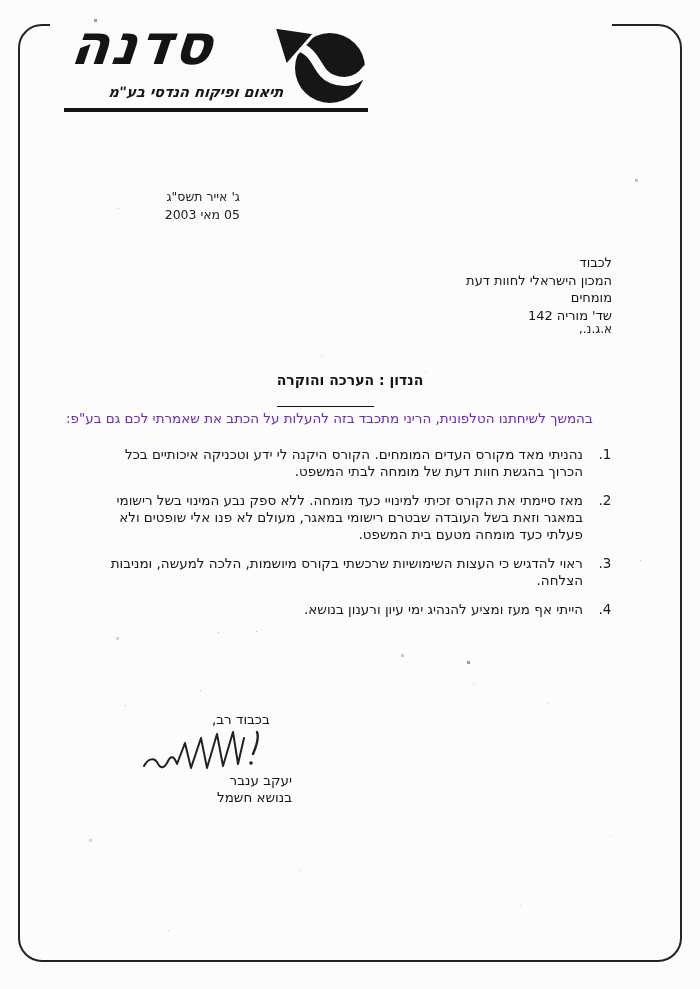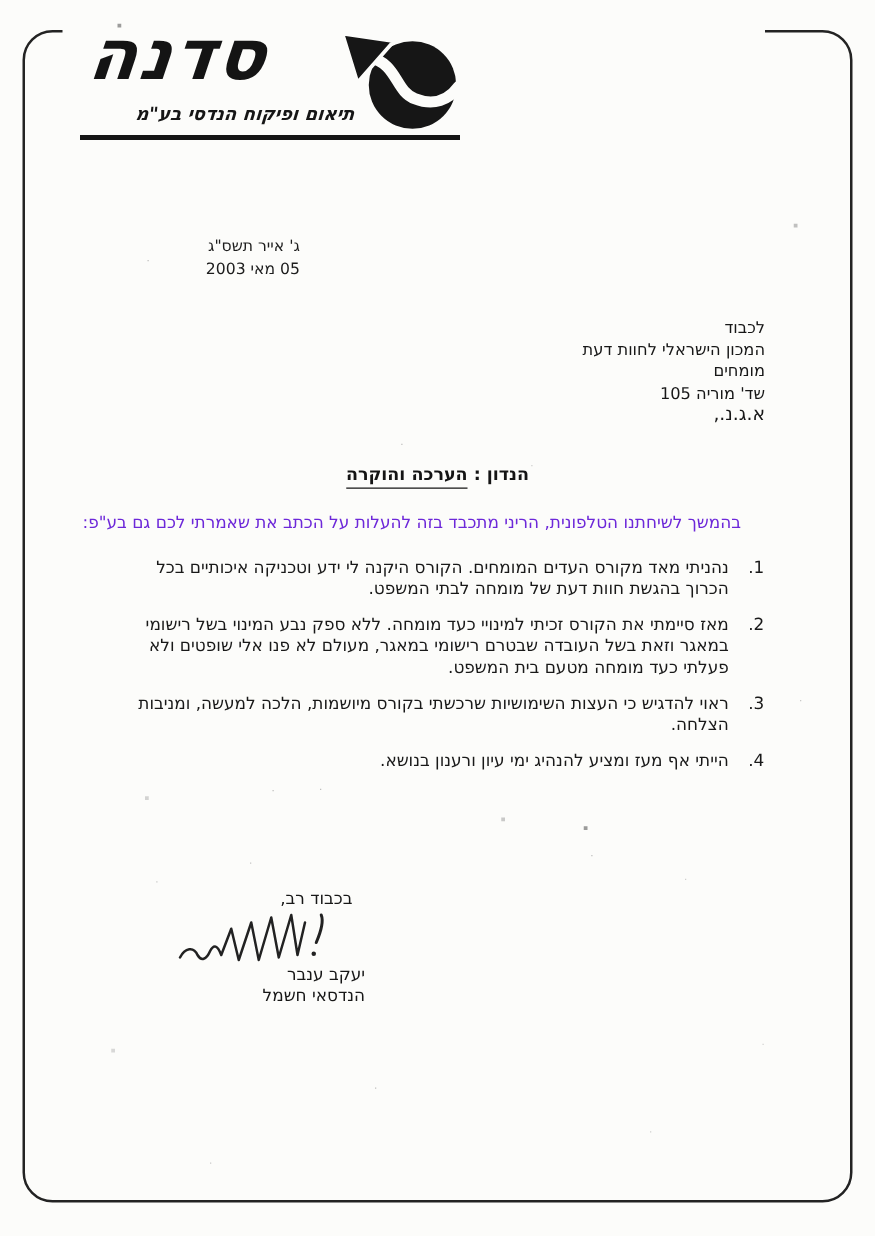--- a/index.html
+++ b/index.html
@@ -55,48 +55,48 @@
     position:absolute;left:128px;top:188px;width:112px;
     font-size:12.5px;line-height:18px;text-align:right;color:#1d1d1d;
   }
   
   .addressee{
     position:absolute;left:440px;top:238px;width:172px;
     font-size:13px;line-height:17.5px;text-align:right;color:#171717;margin-top:16px;
   }
   .greeting{
     position:absolute;left:540px;top:322px;width:72px;
-    font-size:15px;text-align:right;color:#171717;
+    font-size:12px;text-align:right;color:#171717;
   }
   
   .subject{
     position:absolute;left:0;top:372px;width:700px;
     text-align:center;font-size:14px;font-weight:bold;color:#141414;
   }
   .subject .subject-title{
-    border-bottom:1.5px solid #141414;padding-bottom:2px;text-align:center;
+    border-bottom:1.5px solid #141414;padding-bottom:18px;text-align:center;
   }
   
   .intro{
     position:absolute;left:66px;top:410px;width:566px;
     font-size:13.5px;line-height:17px;text-align:left;color:#6d28d9;
   }
   .list{position:absolute;left:70px;top:446px;width:545px;}
   .list-item{display:flex;margin-bottom:12px;}
   .item-number{
     flex:0 0 20px;text-align:center;font-size:13.5px;color:#191919;
   }
   .item-text{
     flex:1;margin-right:12px;font-size:13.5px;line-height:17px;
     text-align:right;color:#191919;margin-left:24px;
   }
   
   .regards{
     position:absolute;left:212px;top:711px;width:70px;
-    font-size:13.5px;text-align:right;color:#181818;
+    font-size:13.5px;text-align:left;color:#181818;
   }
   .signature-svg{position:absolute;left:138px;top:726px;width:165px;height:52px;}
   .signer{
     position:absolute;left:158px;top:772px;width:134px;
     font-size:13.5px;line-height:17px;text-align:right;color:#171717;
   }
   
   .noise{
     position:absolute;left:0;top:0;width:1px;height:1px;background:transparent;
     box-shadow:
@@ -146,21 +146,21 @@
 
 
   <div class="date-block">
     <div>ג' אייר תשס"ג</div>
     <div>05 מאי 2003</div>
   </div>
 
   <div class="addressee">
     <div>לכבוד</div>
     <div>המכון הישראלי לחוות דעת מומחים</div>
-    <div>שד' מוריה 105</div>
+    <div>שד' מוריה 142</div>
   </div>
 
   <div class="greeting">א.ג.נ.,</div>
 
   <div class="subject">
     <span>הנדון : </span><span class="subject-title">הערכה והוקרה</span>
   </div>
 
   <div class="intro">בהמשך לשיחתנו הטלפונית, הריני מתכבד בזה להעלות על הכתב את שאמרתי לכם גם בע"פ:</div>
 
@@ -188,16 +188,16 @@
   <div class="signature-svg">
     <svg width="165" height="52" viewBox="0 0 165 52">
       <path d="M6,40 C10,32 17,31 20,38 C23,43 27,42 30,35 C33,29 36,30 39,38 L47,17 L53,42 L63,12 L69,42 L79,8 L85,40 L95,6 L100,38 L106,12" stroke="#222" stroke-width="2" fill="none" stroke-linecap="round" stroke-linejoin="round"></path>
       <path d="M119,6 C121,11 118,21 115,28" stroke="#222" stroke-width="2.4" fill="none" stroke-linecap="round"></path>
       <circle cx="113" cy="37" r="1.8" fill="#222"></circle>
     </svg>
   </div>
 
   <div class="signer">
     <div>יעקב ענבר</div>
-    <div>הנדסאי חשמל</div>
+    <div>בנושא חשמל</div>
   </div>
 
 </div>
 
 </body></html>

